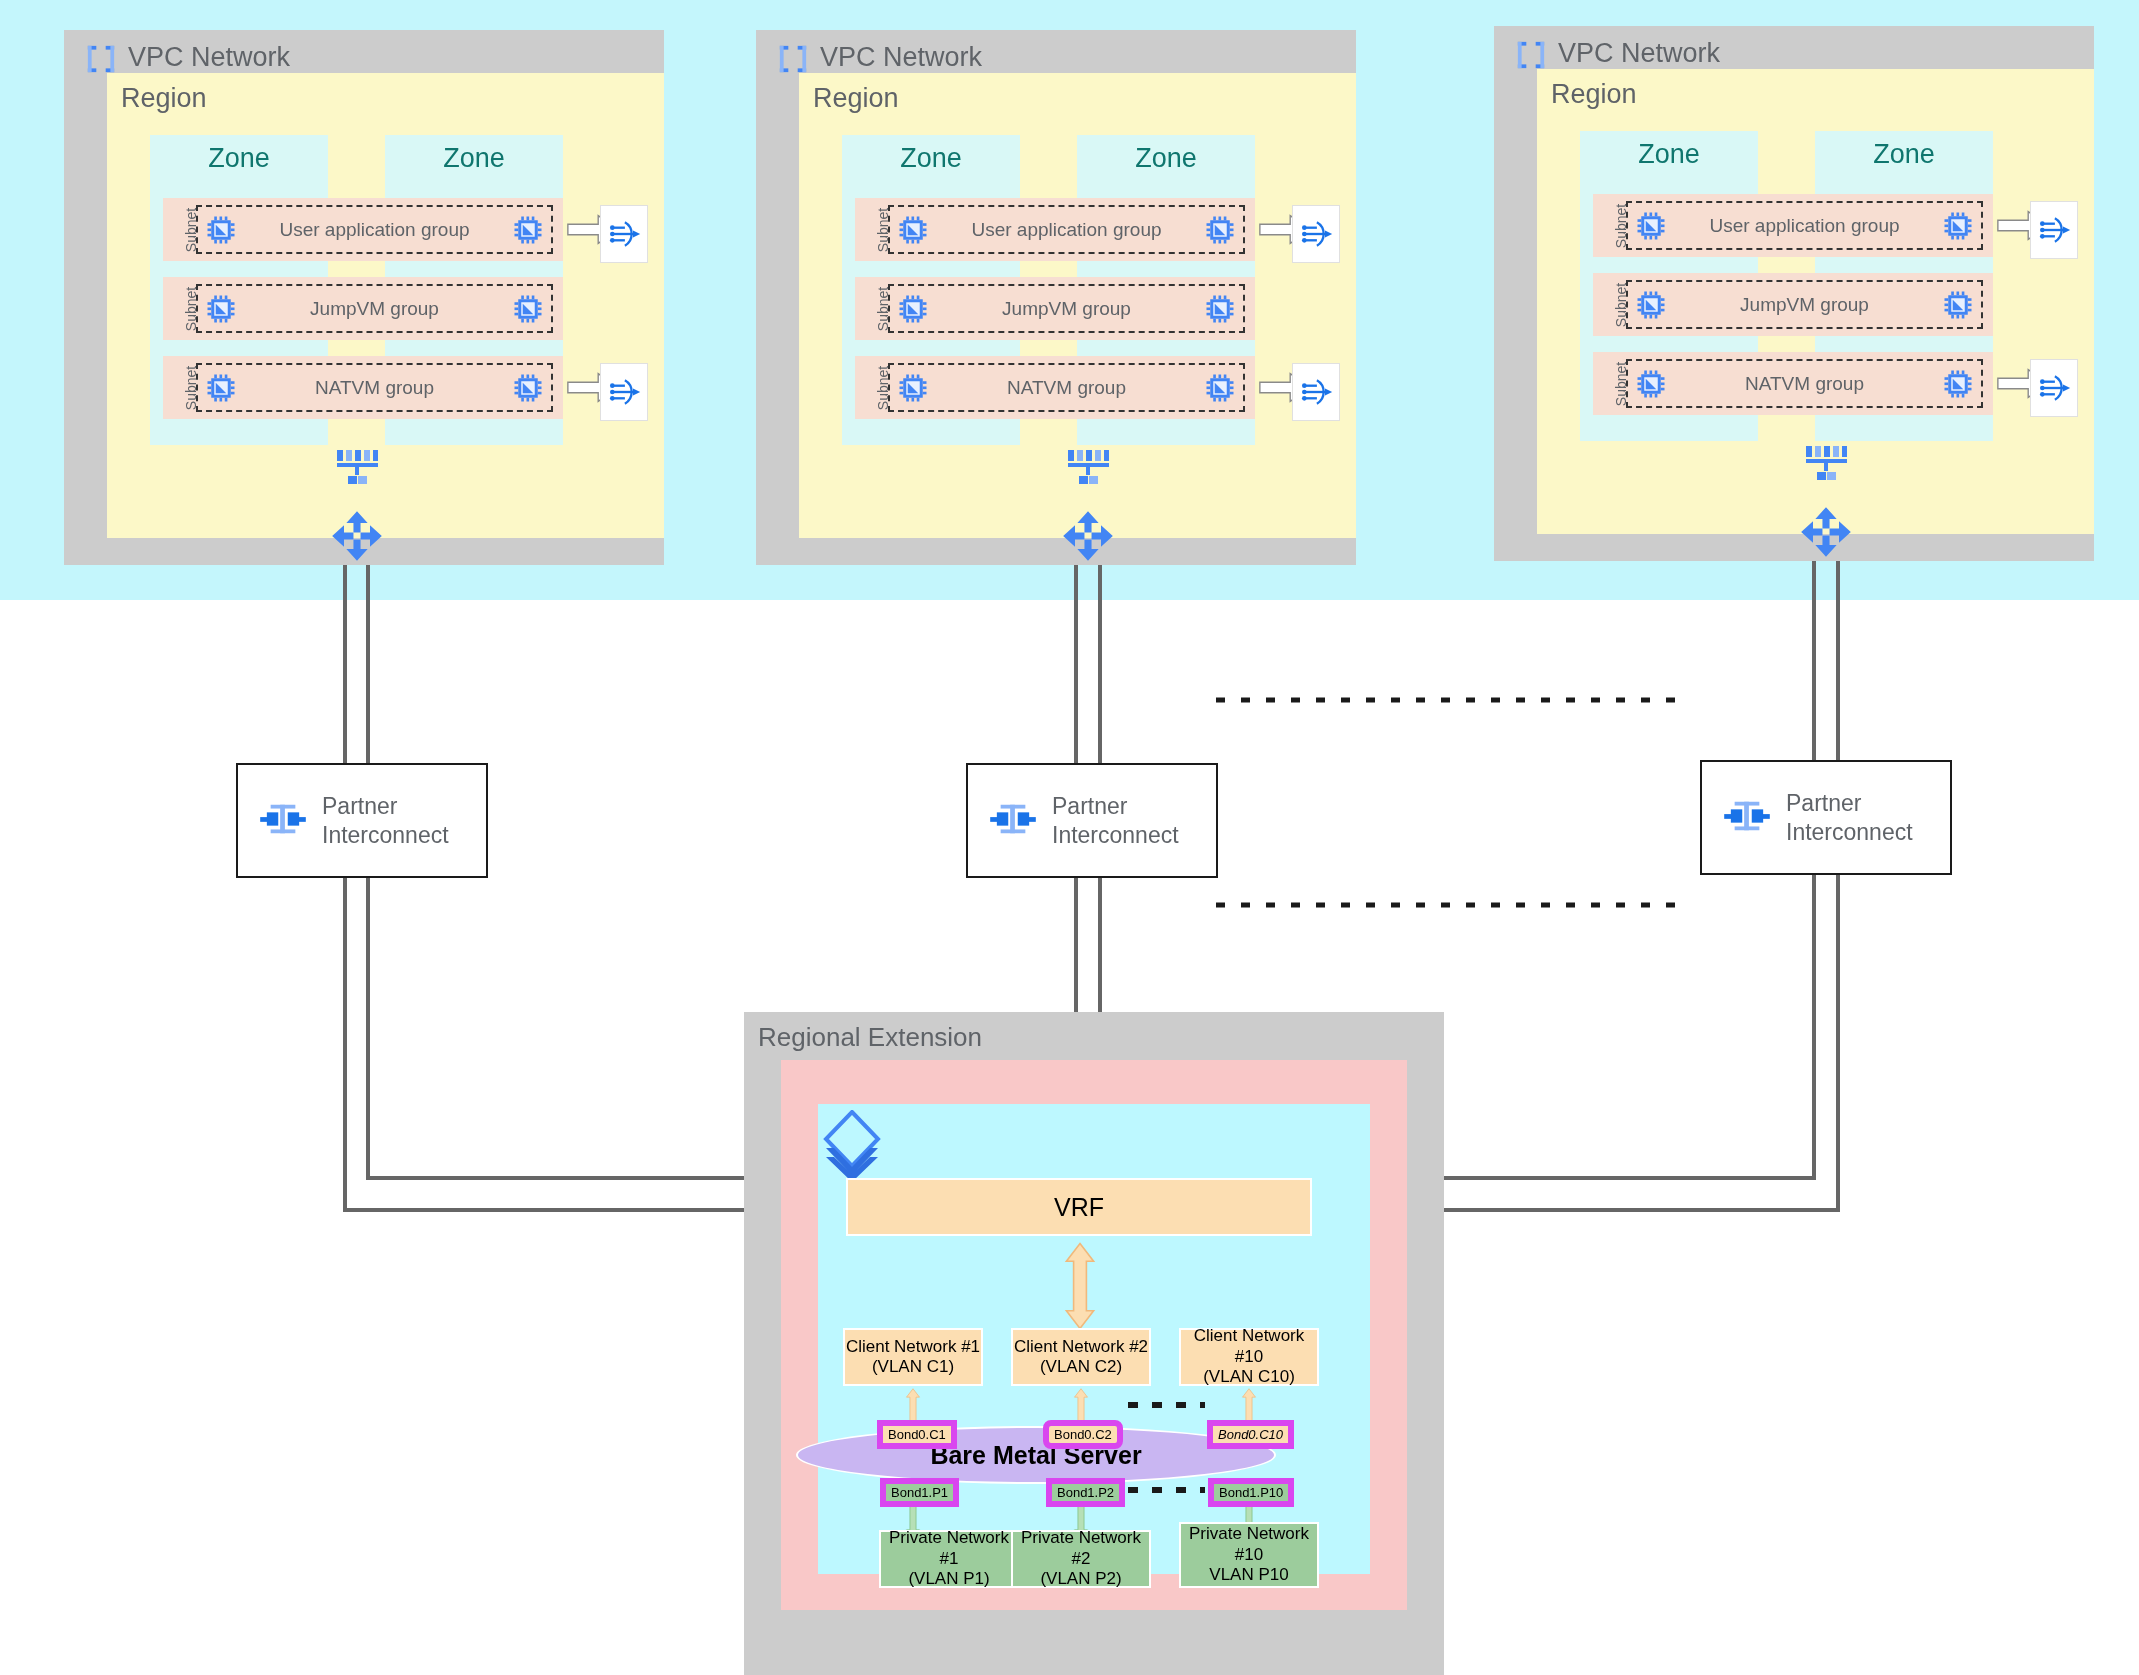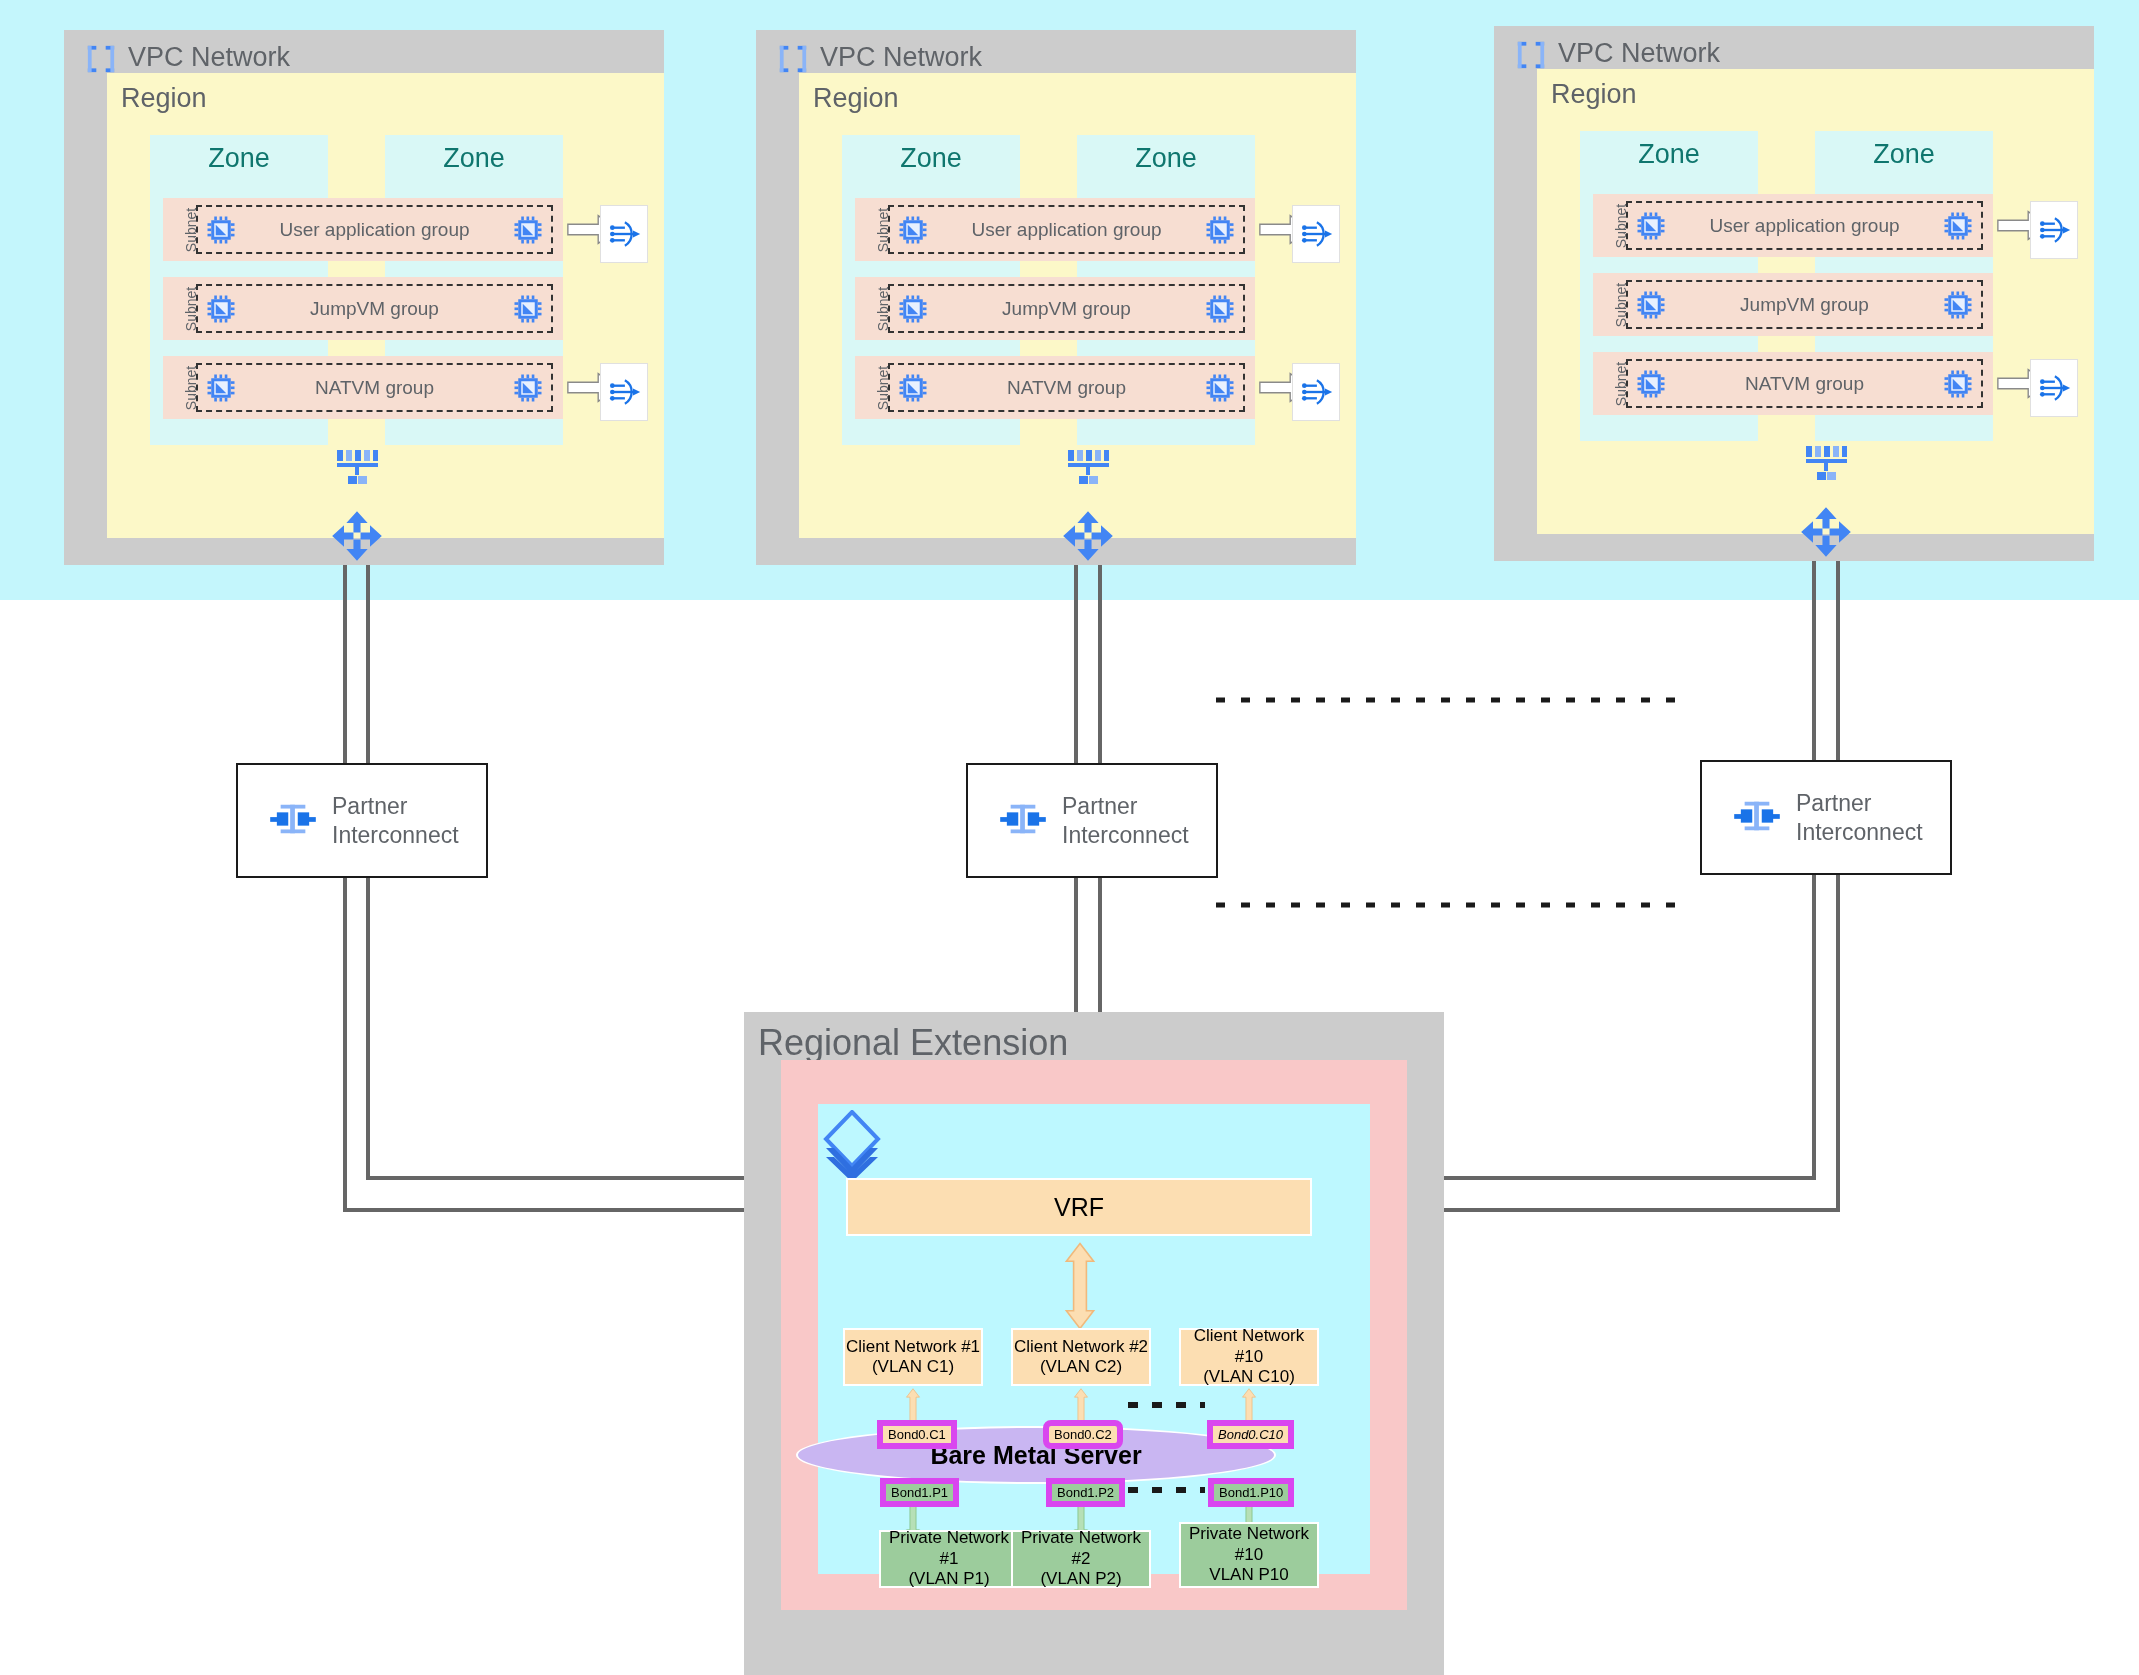--- a/index.html
+++ b/index.html
@@ -112,35 +112,35 @@
   
   .fatarrow { position: absolute; }
 
   
   .pibox {
     position: absolute;
     background: #ffffff;
     border: 2px solid #1a1a1a;
     display: flex;
     align-items: center;
-    padding-left: 32px;
+    padding-left: 22px;
   }
   .pibox-label {
     margin-left: 16px;
     font-size: 23px;
     line-height: 1.22;
     color: #5f6368;
     white-space: pre-line;
   }
 
   
   .re-grey { position: absolute; background: #cccccc; }
   .re-title {
     position: absolute; left: 14px; top: 10px;
-    font-size: 36px; color: #5f6368;
+    font-size: 26px; color: #5f6368;
   }
   .re-pink { position: absolute; background: #f9c8c8; }
   .re-cyan { position: absolute; background: #bdf8ff; }
 
   .vrf {
     position: absolute;
     background: #fcdeb2;
     border: 2px solid #ffffff;
     display: flex; align-items: center; justify-content: center;
     font-size: 25px; color: #000000;

